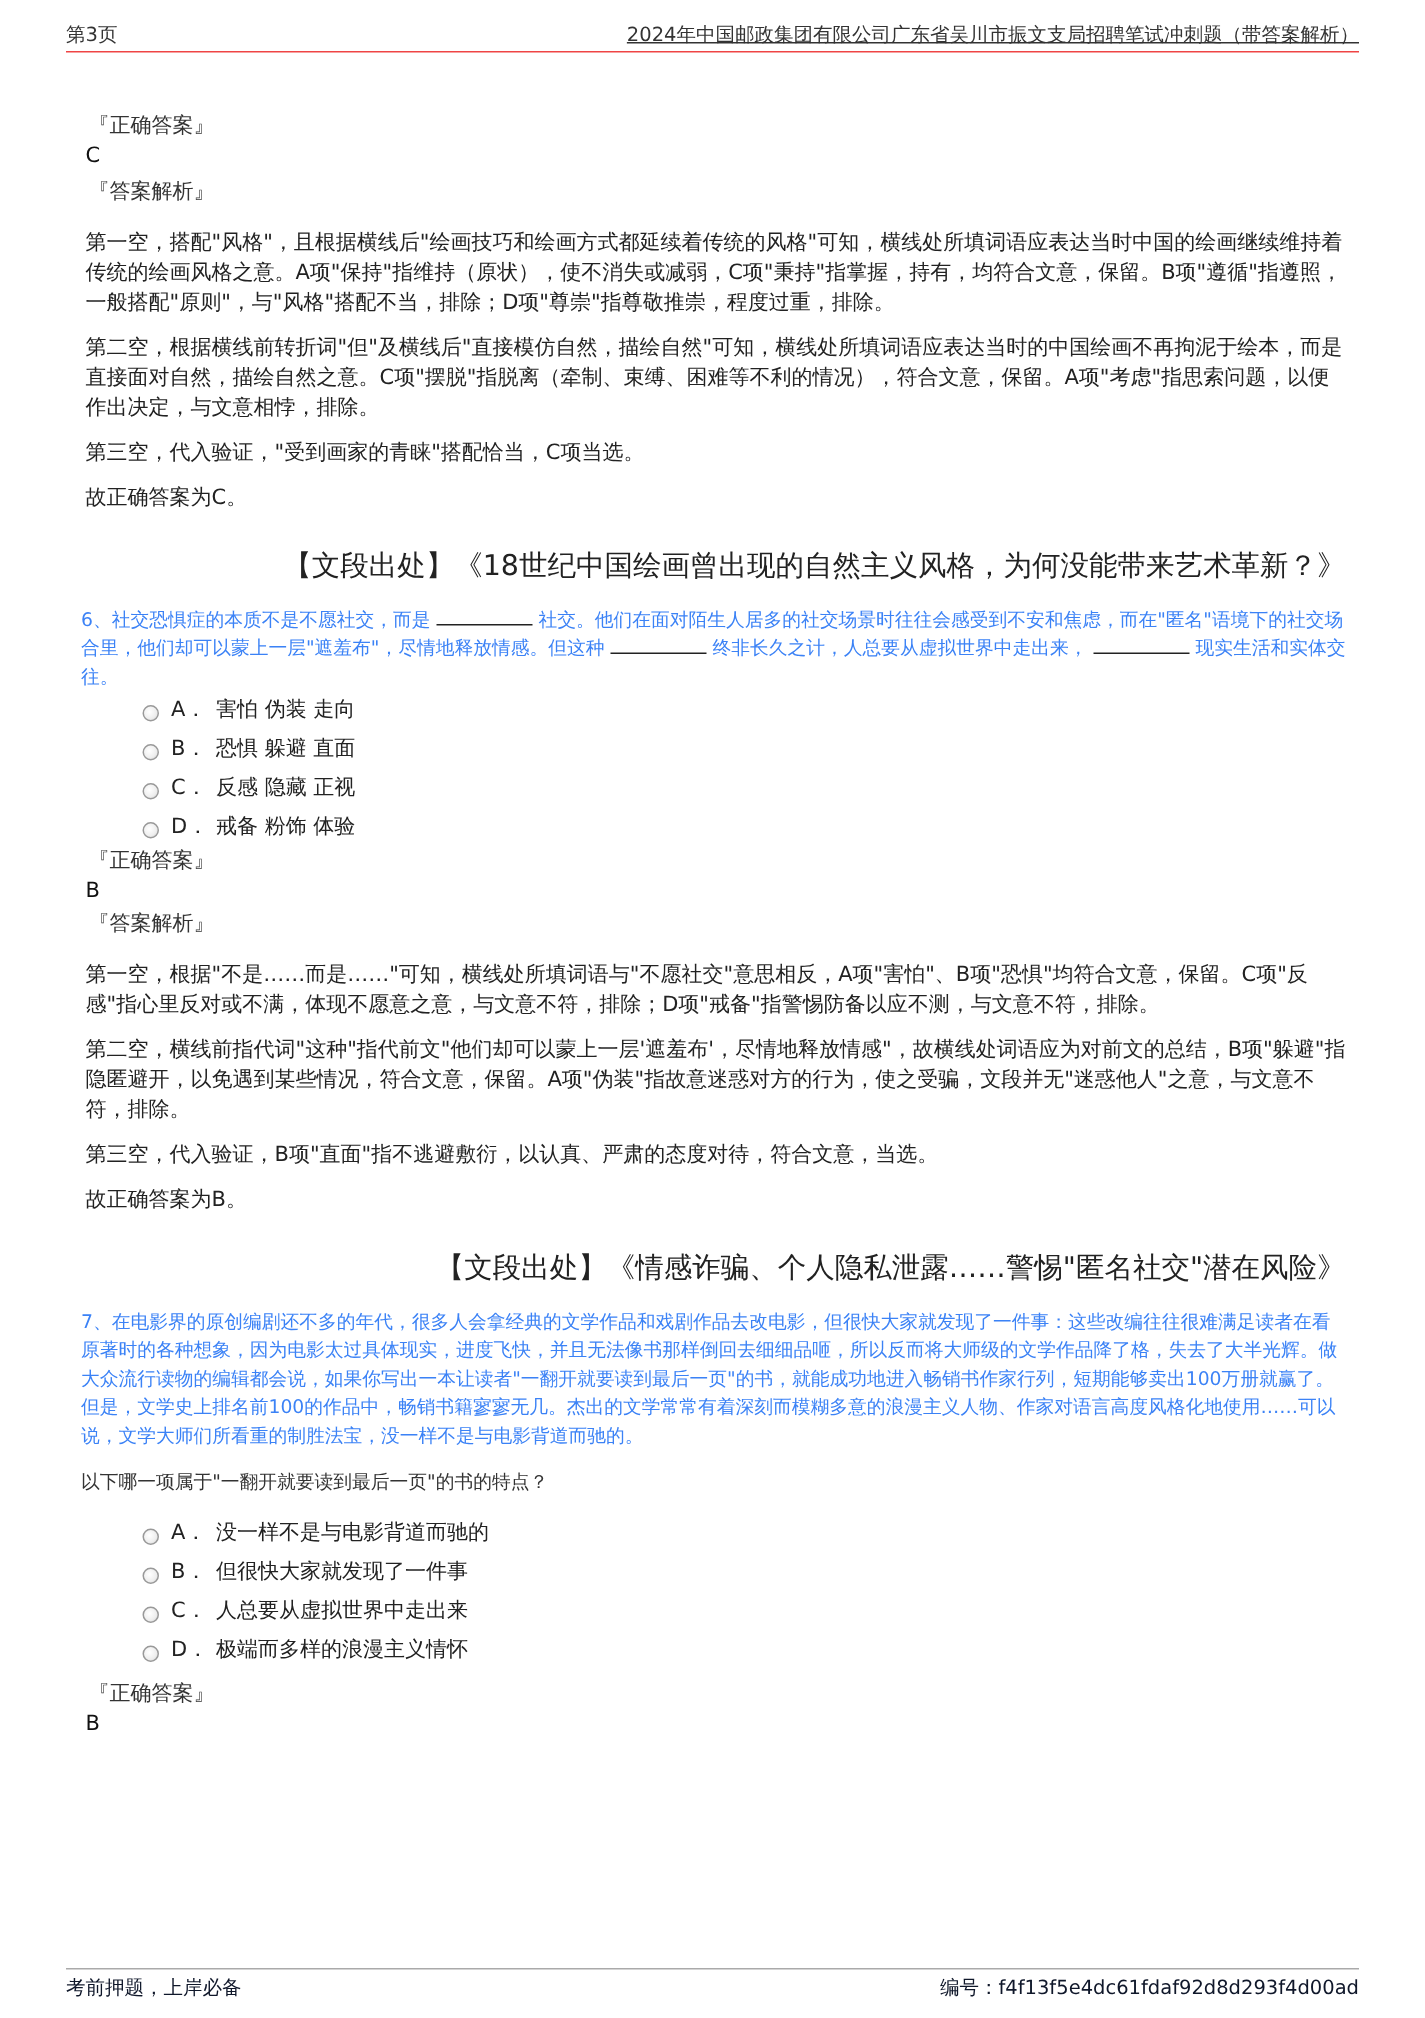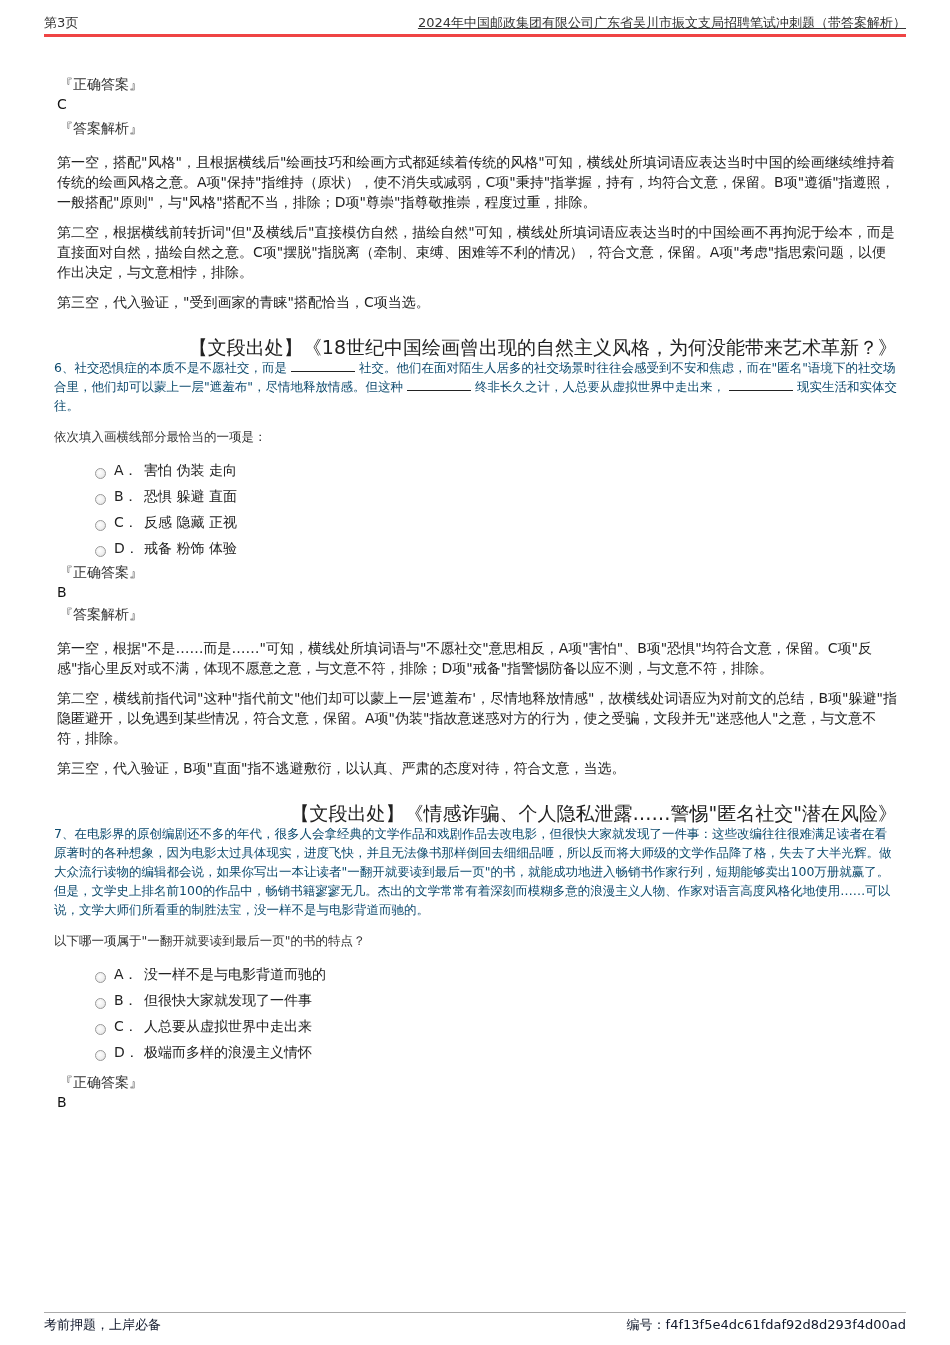--- a/index.html
+++ b/index.html
@@ -1,30 +1,30 @@
 <!DOCTYPE html>
 <html><head>
 <meta charset="utf-8">
 <style>
   html, body { margin: 0; padding: 0; background: #ffffff; }
   body { width: 950px; height: 1345px; position: relative; overflow: hidden;
          font-family: "DejaVu Sans", "Liberation Sans", sans-serif; color: #222; }
   .hdr { position: absolute; left: 44px; right: 44px; top: 14px; height: 20px;
-         border-bottom: 3px solid #ef4444; font-size: 13px; color: #333; }
+         border-bottom: 1px solid #ef4444; font-size: 13px; color: #333; }
   .hdr .l { position: absolute; left: 0; top: 0; }
   .hdr .r { position: absolute; right: 0; top: 0; text-decoration: underline; }
   .ftr { position: absolute; left: 44px; right: 44px; top: 1312px; height: 20px;
          border-top: 1px solid #aaa; font-size: 13px; color: #0f172a; padding-top: 3px; }
   .ftr .l { position: absolute; left: 0; top: 3px; }
   .ftr .r { position: absolute; right: 0; top: 3px; padding-left: 28px; }
   .content { position: absolute; left: 57px; top: 74px; width: 840px; }
   .tag { font-size: 14px; color: #333; line-height: 20px; margin-left: 2px; }
   .ans { font-size: 14px; line-height: 20px; color: #111; margin-left: 0; }
   .para { font-size: 14px; line-height: 20px; color: #222; margin: 10px 0 0 0; }
-  .q { font-size: 12.5px; line-height: 19px; color: #0c4a6e; margin-top: 1px; margin-left: -3px; }
+  .q { font-size: 12.5px; line-height: 19px; color: #3b82f6; margin-top: 16px; margin-left: -3px; }
   .blank { display: inline-block; width: 64px; border-bottom: 1px solid #222; height: 12px; margin: 0 4px; }
   .prompt { font-size: 12.5px; color: #333; margin: 14px 0 12px -3px; }
   .opts { margin-left: 38px; }
   .opt { height: 26px; display: flex; align-items: center; font-size: 14px; color: #222; }
   .radio { width: 9px; height: 9px; border-radius: 50%; border: 1px solid #999;
            background: radial-gradient(circle at 40% 40%, #fff 0, #eee 60%, #ccc 100%);
            margin-right: 8px; margin-top: 5px; }
   .opt .letter { width: 30px; }
   .src { font-size: 19px; line-height: 20px; margin-top: 25px; margin-left: -2px; text-align: right; }
 </style>
@@ -38,28 +38,28 @@
 
 <div class="content">
 
   <div>
     <div class="tag">『正确答案』</div>
     <div class="ans">C</div>
     <div class="tag" style="margin-top:4px">『答案解析』</div>
     <p class="para" style="margin-top:14px">第一空，搭配"风格"，且根据横线后"绘画技巧和绘画方式都延续着传统的风格"可知，横线处所填词语应表达当时中国的绘画继续维持着传统的绘画风格之意。A项"保持"指维持（原状），使不消失或减弱，C项"秉持"指掌握，持有，均符合文意，保留。B项"遵循"指遵照，一般搭配"原则"，与"风格"搭配不当，排除；D项"尊崇"指尊敬推崇，程度过重，排除。</p>
     <p class="para">第二空，根据横线前转折词"但"及横线后"直接模仿自然，描绘自然"可知，横线处所填词语应表达当时的中国绘画不再拘泥于绘本，而是直接面对自然，描绘自然之意。C项"摆脱"指脱离（牵制、束缚、困难等不利的情况），符合文意，保留。A项"考虑"指思索问题，以便作出决定，与文意相悖，排除。</p>
     <p class="para">第三空，代入验证，"受到画家的青睐"搭配恰当，C项当选。</p>
+    <p class="para">故正确答案为C。</p>
     <p class="para src">【文段出处】《18世纪中国绘画曾出现的自然主义风格，为何没能带来艺术革新？》</p>
   </div>
 
   <div>
     <div class="q">
       <span>6、社交恐惧症的本质不是不愿社交，而是</span><span class="blank"></span><span>社交。他们在面对陌生人居多的社交场景时往往会感受到不安和焦虑，而在"匿名"语境下的社交场合里，他们却可以蒙上一层"遮羞布"，尽情地释放情感。但这种</span><span class="blank"></span><span>终非长久之计，人总要从虚拟世界中走出来，</span><span class="blank"></span><span>现实生活和实体交往。</span>
     </div>
-    <div class="prompt">依次填入画横线部分最恰当的一项是：</div>
     <div class="opts">
       <div class="opt">
           <span class="radio"></span>
           <span class="letter">A．</span>
           <span>害怕 伪装 走向</span>
         </div>
       <div class="opt">
           <span class="radio"></span>
           <span class="letter">B．</span>
           <span>恐惧 躲避 直面</span>
@@ -74,20 +74,21 @@
           <span class="letter">D．</span>
           <span>戒备 粉饰 体验</span>
         </div>
     </div>
     <div class="tag">『正确答案』</div>
     <div class="ans">B</div>
     <div class="tag" style="margin-top:2px">『答案解析』</div>
     <p class="para" style="margin-top:14px">第一空，根据"不是……而是……"可知，横线处所填词语与"不愿社交"意思相反，A项"害怕"、B项"恐惧"均符合文意，保留。C项"反感"指心里反对或不满，体现不愿意之意，与文意不符，排除；D项"戒备"指警惕防备以应不测，与文意不符，排除。</p>
     <p class="para">第二空，横线前指代词"这种"指代前文"他们却可以蒙上一层'遮羞布'，尽情地释放情感"，故横线处词语应为对前文的总结，B项"躲避"指隐匿避开，以免遇到某些情况，符合文意，保留。A项"伪装"指故意迷惑对方的行为，使之受骗，文段并无"迷惑他人"之意，与文意不符，排除。</p>
     <p class="para">第三空，代入验证，B项"直面"指不逃避敷衍，以认真、严肃的态度对待，符合文意，当选。</p>
+    <p class="para">故正确答案为B。</p>
     <p class="para src">【文段出处】《情感诈骗、个人隐私泄露……警惕"匿名社交"潜在风险》</p>
   </div>
 
   <div>
     <div class="q">7、在电影界的原创编剧还不多的年代，很多人会拿经典的文学作品和戏剧作品去改电影，但很快大家就发现了一件事：这些改编往往很难满足读者在看原著时的各种想象，因为电影太过具体现实，进度飞快，并且无法像书那样倒回去细细品咂，所以反而将大师级的文学作品降了格，失去了大半光辉。做大众流行读物的编辑都会说，如果你写出一本让读者"一翻开就要读到最后一页"的书，就能成功地进入畅销书作家行列，短期能够卖出100万册就赢了。但是，文学史上排名前100的作品中，畅销书籍寥寥无几。杰出的文学常常有着深刻而模糊多意的浪漫主义人物、作家对语言高度风格化地使用……可以说，文学大师们所看重的制胜法宝，没一样不是与电影背道而驰的。</div>
     <div class="prompt">以下哪一项属于"一翻开就要读到最后一页"的书的特点？</div>
     <div class="opts">
       <div class="opt">
           <span class="radio"></span>
           <span class="letter">A．</span>

